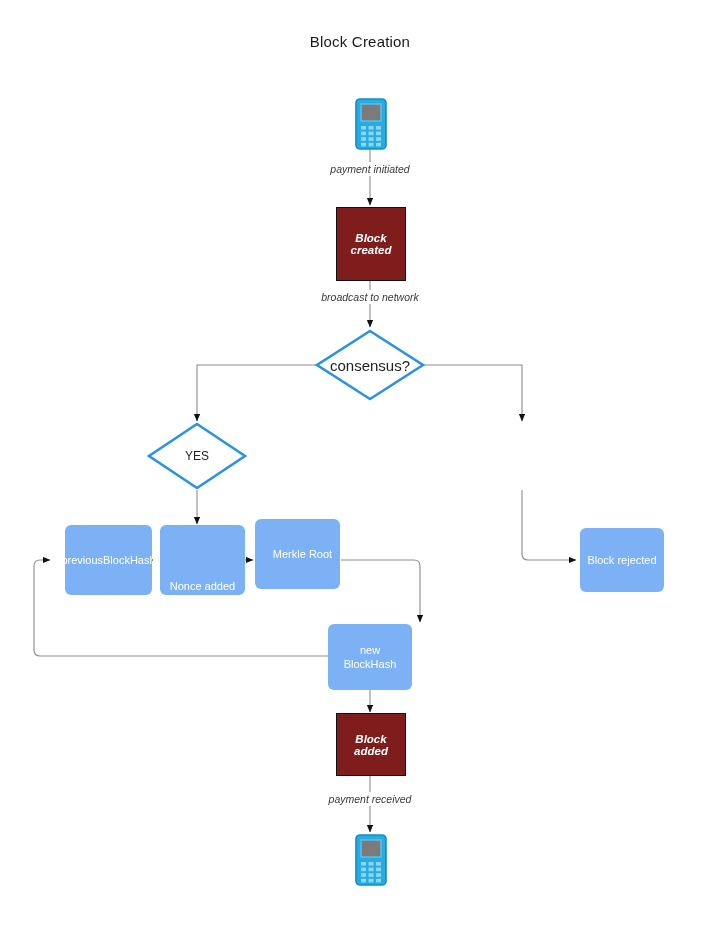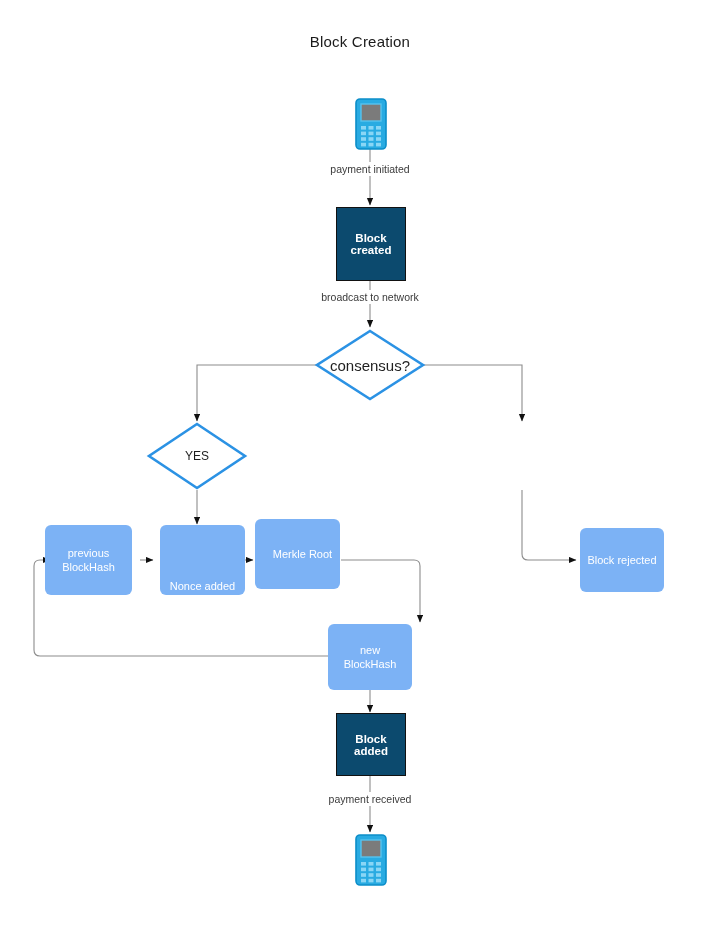--- a/index.html
+++ b/index.html
@@ -40,25 +40,26 @@
     left: 0;
     top: 33px;
     width: 720px;
     text-align: center;
     font-size: 15px;
     color: #1a1a1a;
     letter-spacing: 0.2px;
   }
   
   .black-box {
-    background: #0c4a6e;
+    background: #7f1d1d;
     border: 1px solid #111111;
     color: #ffffff;
     font-weight: bold;
     font-size: 11.5px;
+    font-style: italic;
   }
   
   .blue-box {
     background: #7cb2f5;
     border-radius: 6px;
     color: #ffffff;
     font-size: 11px;
     line-height: 14px;
     padding: 2px 6px;
   }
@@ -87,20 +88,21 @@
   .diamond-big .diamond-label { font-size: 12px; }
   
   .edge-label {
     position: absolute;
     font-size: 10.5px;
     color: #3a3a3a;
     background: #ffffff;
     padding: 1px 4px;
     white-space: nowrap;
     transform: translateX(-50%);
+    font-style: italic;
   }
   
   .phone {
     position: absolute;
   }
 </style>
 </head>
 <body>
 
 <div id="canvas">
@@ -181,21 +183,21 @@
   </div>
 
   <div class="diamond-wrap diamond-big" style="left:147px; top:422px; width:100px; height:68px;">
     <svg width="100" height="68" viewBox="0 0 100 68">
       <polygon points="50,2 98,34 50,66 2,34" fill="#ffffff" stroke="#2b92e4" stroke-width="2.6"></polygon>
     </svg>
     <div class="diamond-label">YES</div>
   </div>
 
 
-  <div class="node blue-box" style="left:45px; top:525px; width:87px; height:70px; flex-direction:column;">
+  <div class="node blue-box" style="left:65px; top:525px; width:87px; height:70px; flex-direction:row;">
     <span>previous</span>
     <span>BlockHash</span>
   </div>
 
   <div class="node blue-box" style="left:160px; top:525px; width:85px; height:70px;align-items:flex-end;">
     <span>Nonce added</span>
   </div>
 
   <div class="node blue-box" style="left:255px; top:519px; width:85px; height:70px;padding-left:16px;">
     <span>Merkle Root</span>

